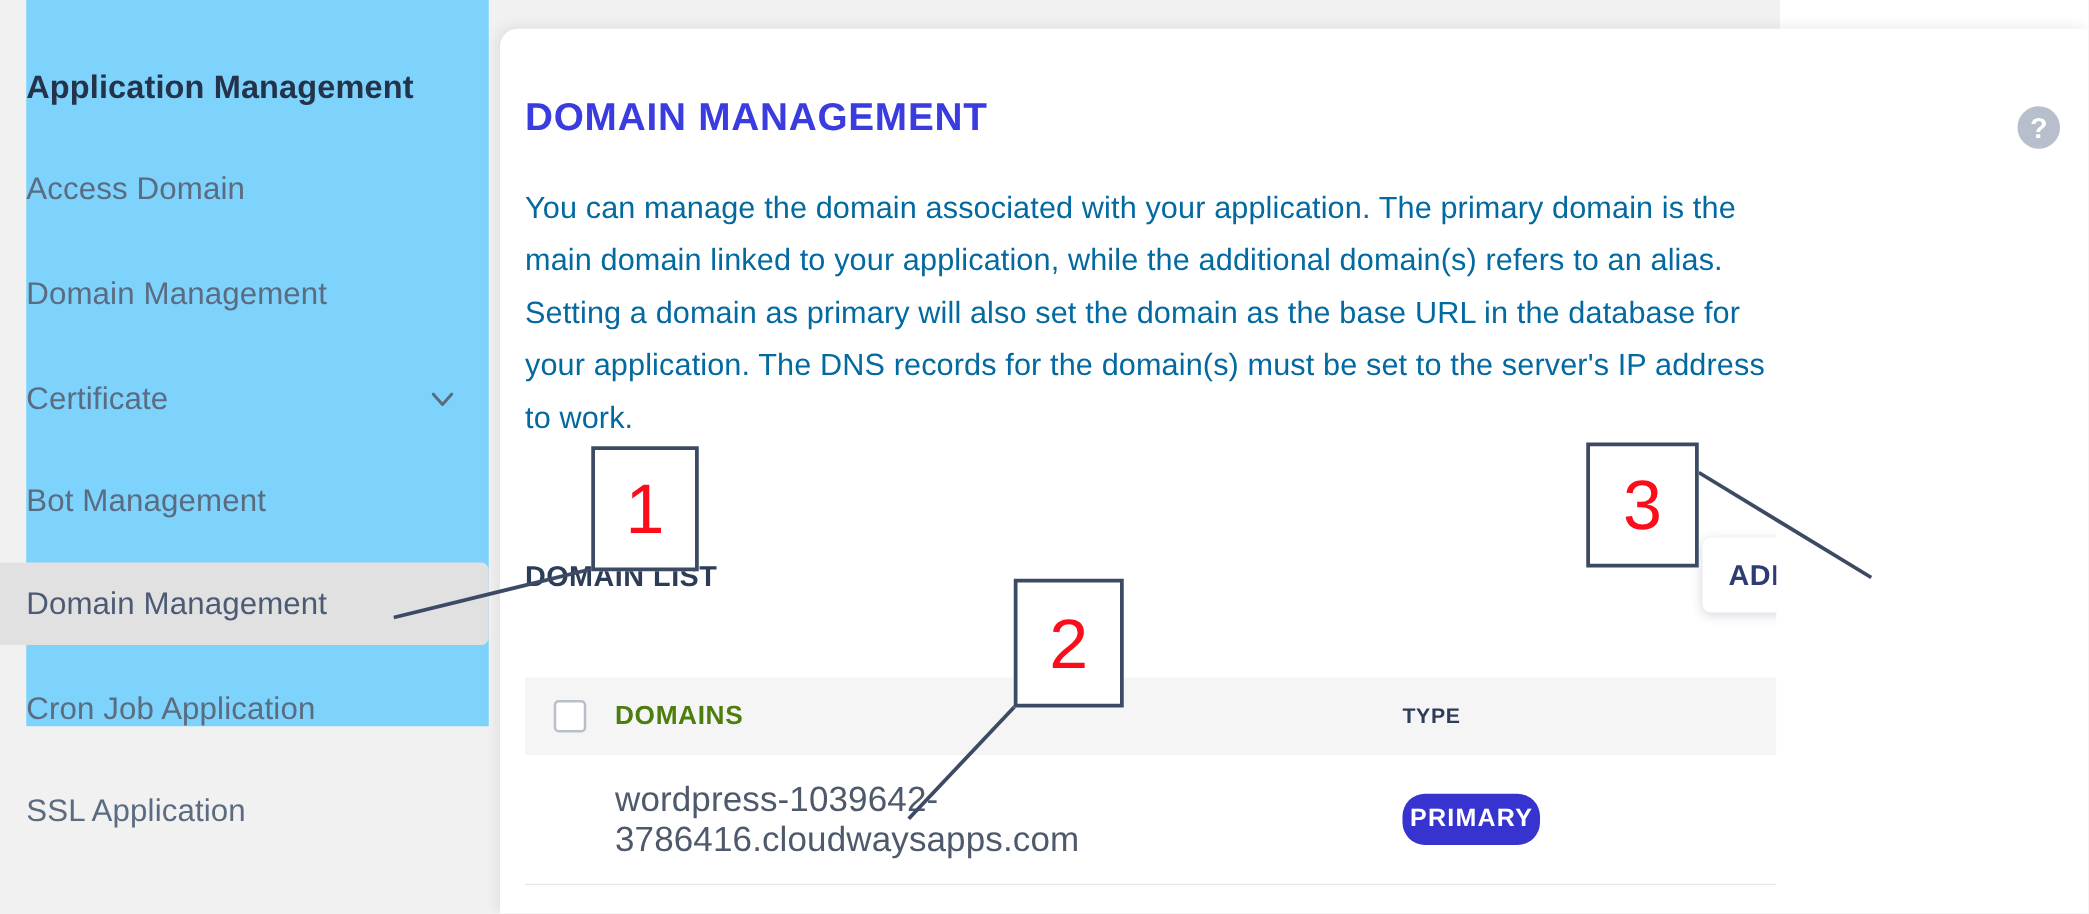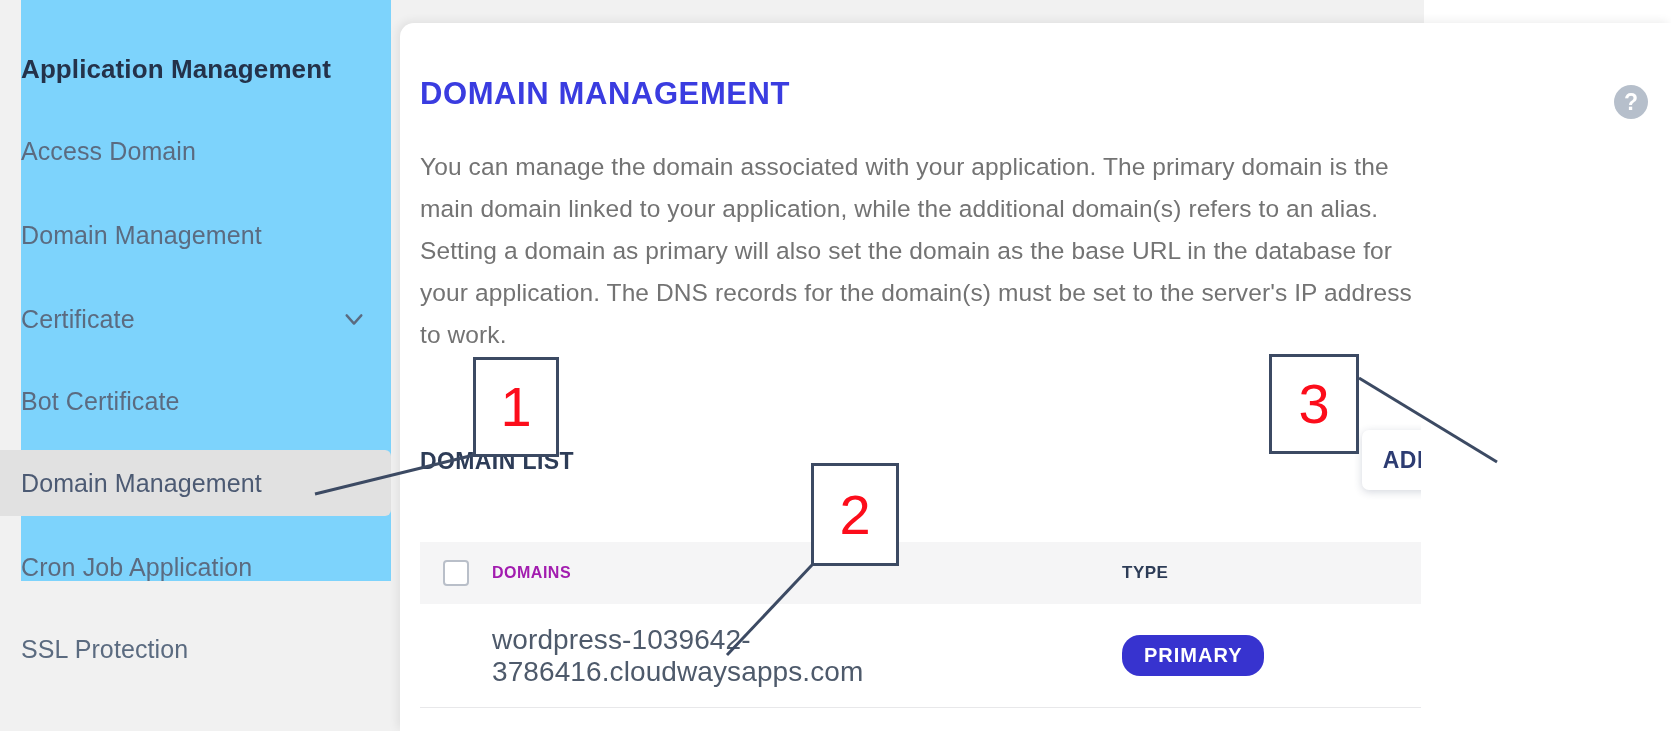--- a/index.html
+++ b/index.html
@@ -98,21 +98,21 @@
     color: #3a3ce0;
     letter-spacing: .6px;
   }
 
   #description {
     position: absolute;
     left: 20px; top: 123px;
     width: 1005px;
     font-size: 24.5px;
     line-height: 42px;
-    color: #737373;
+    color: #0369a1;
     letter-spacing: .1px;
   }
 
   #domain-list-label {
     position: absolute;
     left: 20px; top: 425px;
     font-size: 23px;
     font-weight: bold;
     color: #2d3c57;
     letter-spacing: .4px;
@@ -159,22 +159,22 @@
   }
   #table-head {
     display: flex;
     align-items: center;
     height: 62px;
     background: #f5f5f6;
   }
   #table-head .cb-cell { width: 72px; display: flex; justify-content: center; }
   #table-head .dom-cell {
     flex: 1;
-    font-size: 16px; font-weight: bold;
-    color: #a21caf; letter-spacing: .5px;
+    font-size: 21px; font-weight: bold;
+    color: #4d7c0f; letter-spacing: .5px;
   }
   #table-head .type-cell {
     width: 300px;
     font-size: 17px; font-weight: bold;
     color: #2d3c57; letter-spacing: .5px;
   }
   .hdr-checkbox {
     width: 26px; height: 26px;
     border: 2px solid #b9bfc9;
     border-radius: 4px;
@@ -196,21 +196,21 @@
     letter-spacing: .1px;
   }
   .table-row .type-cell { width: 300px; }
   .badge-primary {
     display: inline-block;
     background: #3733cf;
     color: #ffffff;
     font-size: 20px;
     font-weight: bold;
     letter-spacing: 1px;
-    padding: 9px 22px;
+    padding: 9px 6px;
     border-radius: 18px;
   }
 
   
   #annotations {
     position: absolute;
     left: 0; top: 0;
     width: 1671px; height: 731px;
     pointer-events: none;
   }
@@ -245,30 +245,30 @@
       <div class="side-item" style="top: 202px;">
         <span>Domain Management</span>
       </div>
       <div class="side-item" style="top: 286px;">
         <span>Certificate</span>
         <svg class="chev" viewBox="0 0 24 24">
           <path d="M4 8 L12 17 L20 8" fill="none" stroke="#5b6b80" stroke-width="2.6" stroke-linecap="round" stroke-linejoin="round"></path>
         </svg>
       </div>
       <div class="side-item" style="top: 368px;">
-        <span>Bot Certificate</span>
+        <span>Bot Management</span>
       </div>
       <div class="side-item active" style="top: 450px;">
         <span>Domain Management</span>
       </div>
       <div class="side-item" style="top: 534px;">
         <span>Cron Job Application</span>
       </div>
       <div class="side-item" style="top: 616px;">
-        <span>SSL Protection</span>
+        <span>SSL Application</span>
       </div>
     </div>
 
   <div id="top-right-strip"></div>
 
   <div id="card">
     <div id="card-inner">
 
       <h1 id="page-title">DOMAIN MANAGEMENT</h1>
 

